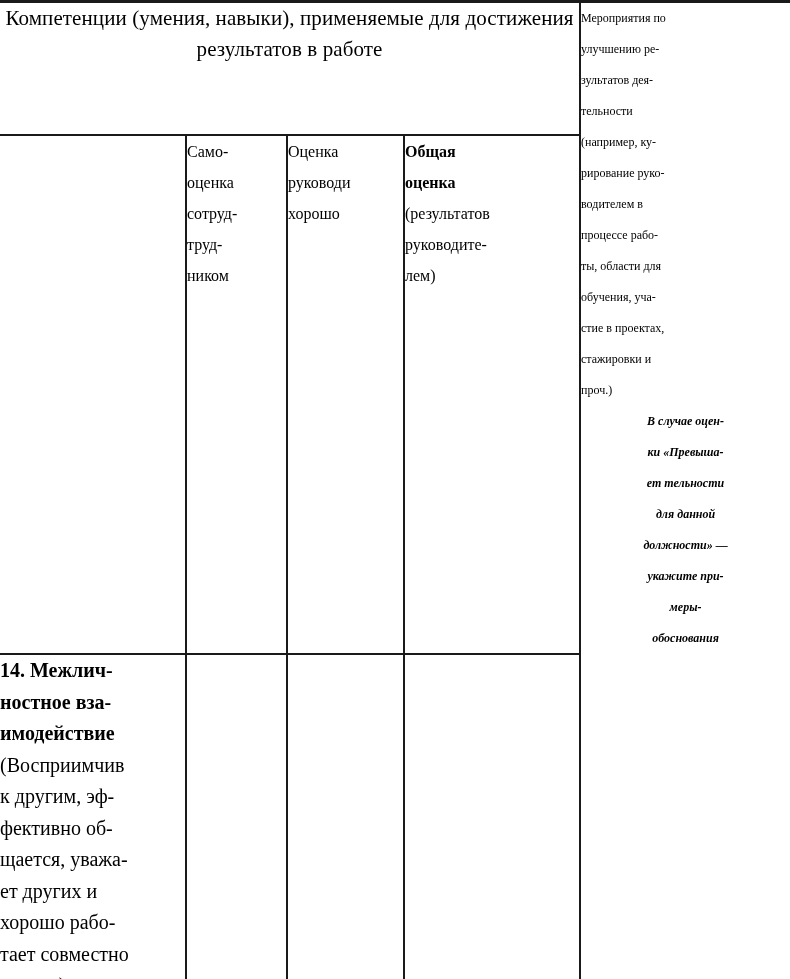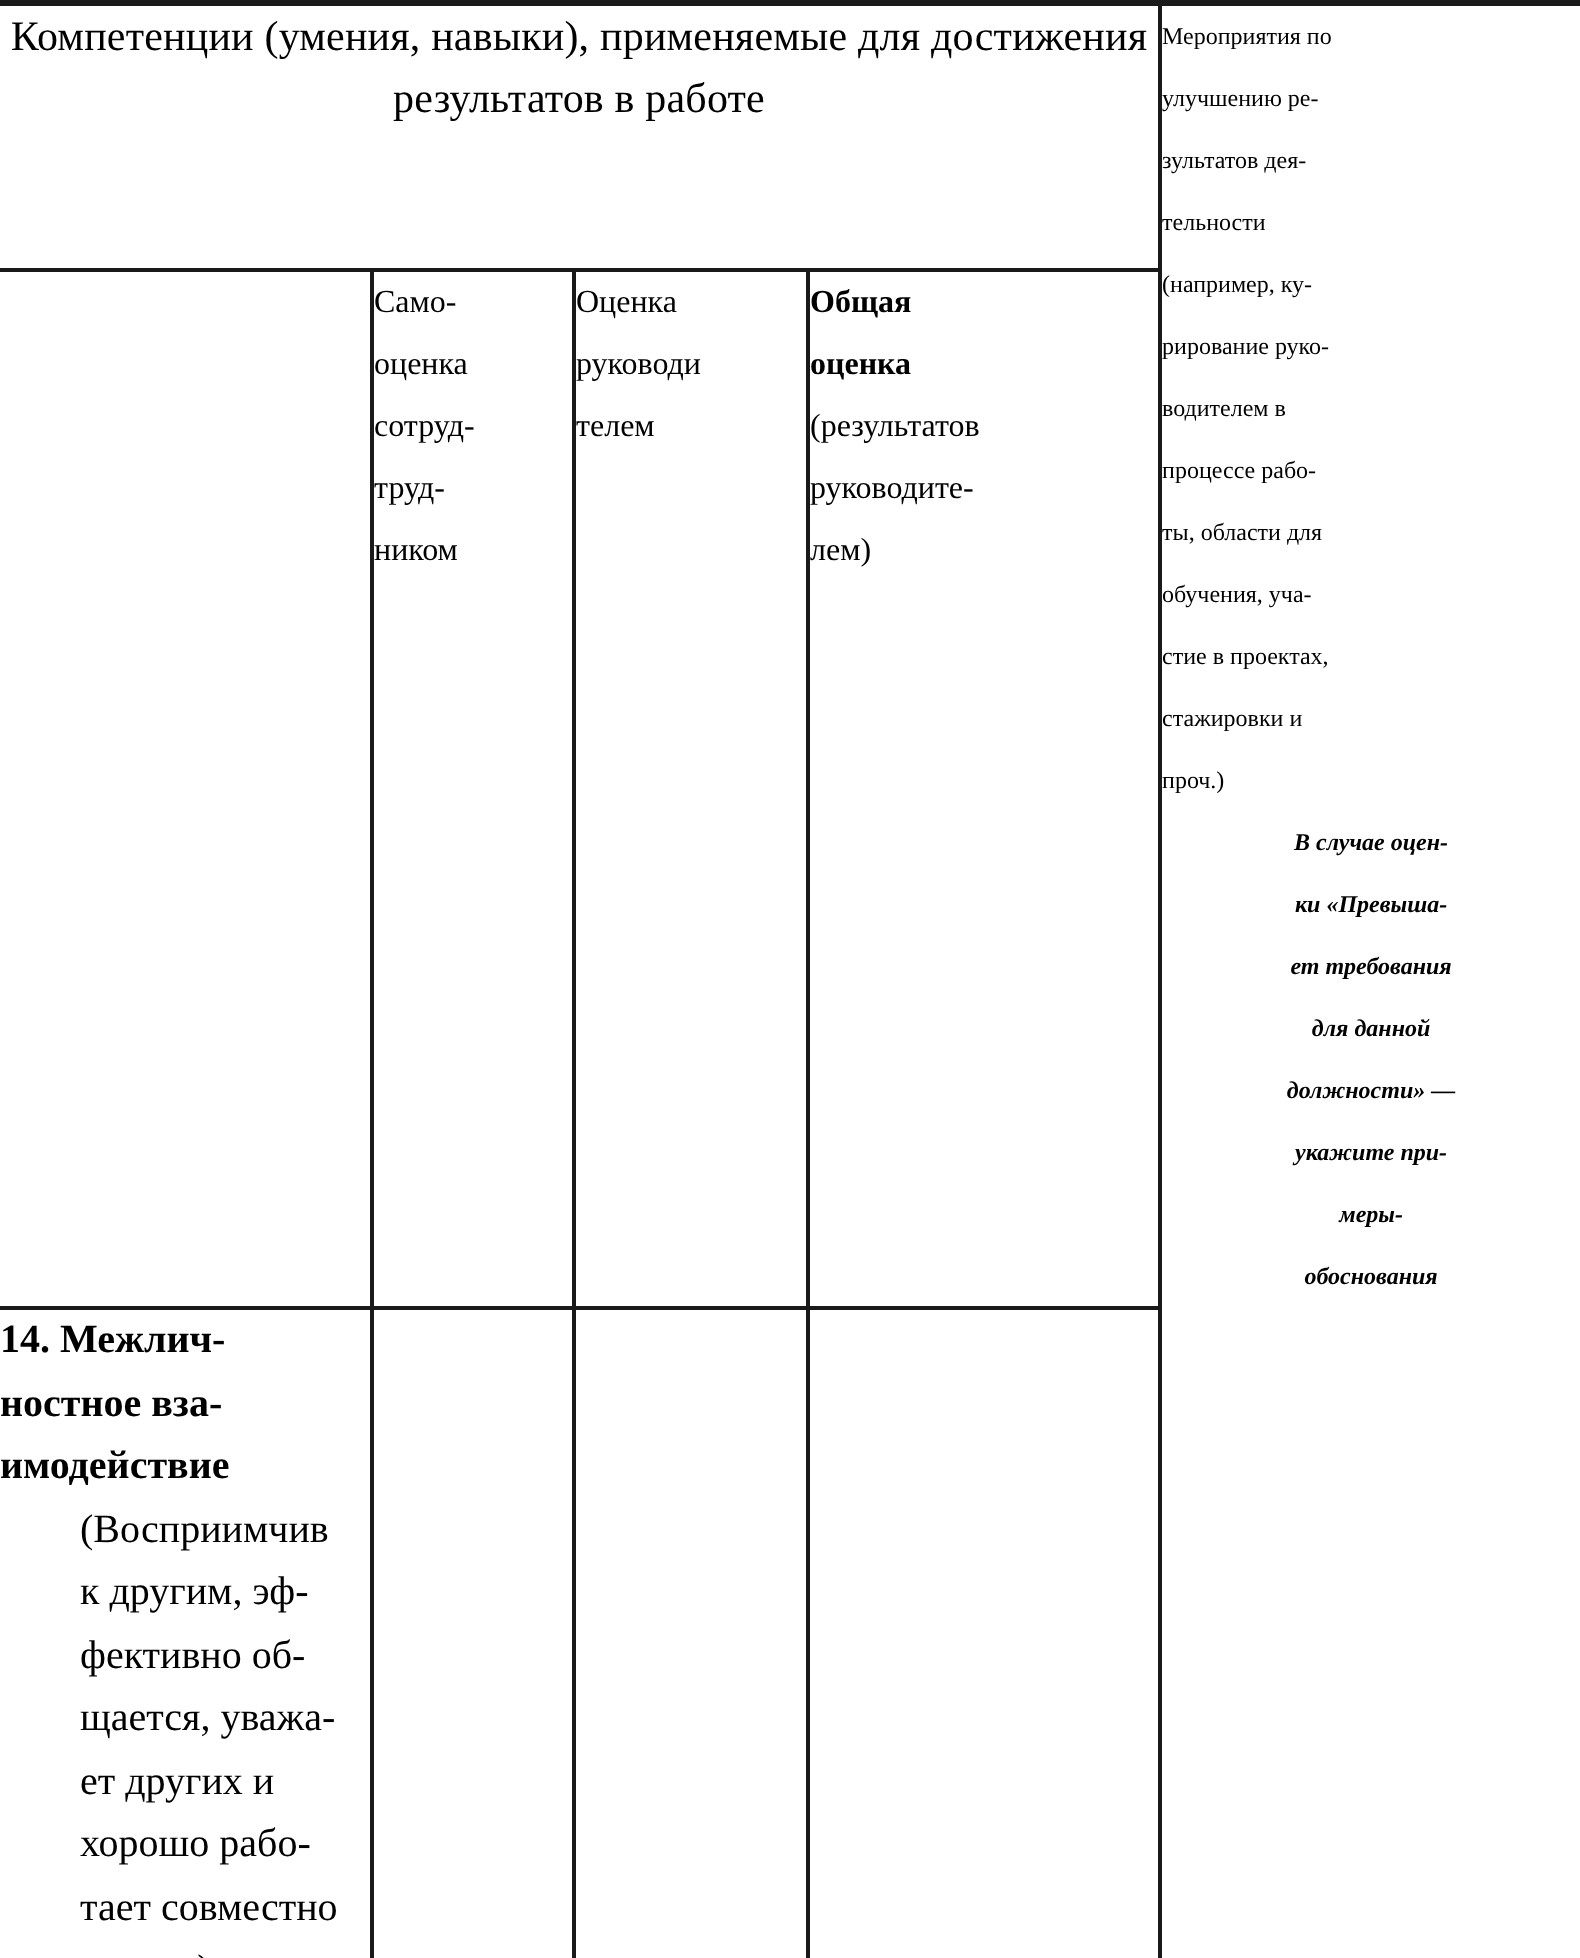--- a/index.html
+++ b/index.html
@@ -95,21 +95,20 @@
     font-size: 20px;
     line-height: 31.5px;
     text-align: left;
     padding: 4px 4px 4px 8px;
   }
   .body-left .lead {
     font-weight: bold;
   }
   .body-left .desc {
     font-weight: normal;
-    padding-left: 40px;
   }
 
   .blank-cell { }
 </style>
 </head>
 <body>
 
 <div id="sheet">
 
   <table class="assessment">
@@ -138,21 +137,21 @@
           <span>процессе рабо-</span><br>
           <span>ты, области для</span><br>
           <span>обучения, уча-</span><br>
           <span>стие в проектах,</span><br>
           <span>стажировки и</span><br>
           <span>проч.)</span>
 
           <span class="para-note">
             <span>В случае оцен-</span><br>
             <span>ки «Превыша-</span><br>
-            <span>ет требования</span><br>
+            <span>ет тельности</span><br>
             <span>для данной</span><br>
             <span>должности» —</span><br>
             <span>укажите при-</span><br>
             <span>меры-</span><br>
             <span>обоснования</span>
           </span>
         </td>
       </tr>
 
       <tr>
@@ -162,21 +161,21 @@
           <span class="normal">Само-</span>
           <span class="normal">оценка</span>
           <span class="normal">сотруд-</span>
           <span class="normal">труд-</span>
           <span class="normal">ником</span>
         </td>
 
         <td class="hdr-sub bd-bottom-thin bd-left">
           <span class="normal">Оценка</span>
           <span class="normal">руководи</span>
-          <span class="normal">телем</span>
+          <span class="normal">хорошо</span>
         </td>
 
         <td class="hdr-sub bd-bottom-thin bd-left">
           <span class="strong">Общая</span>
           <span class="strong">оценка</span>
           <span class="normal">(результатов</span>
           <span class="normal">руководите-</span>
           <span class="normal">лем)</span>
         </td>
       </tr>

